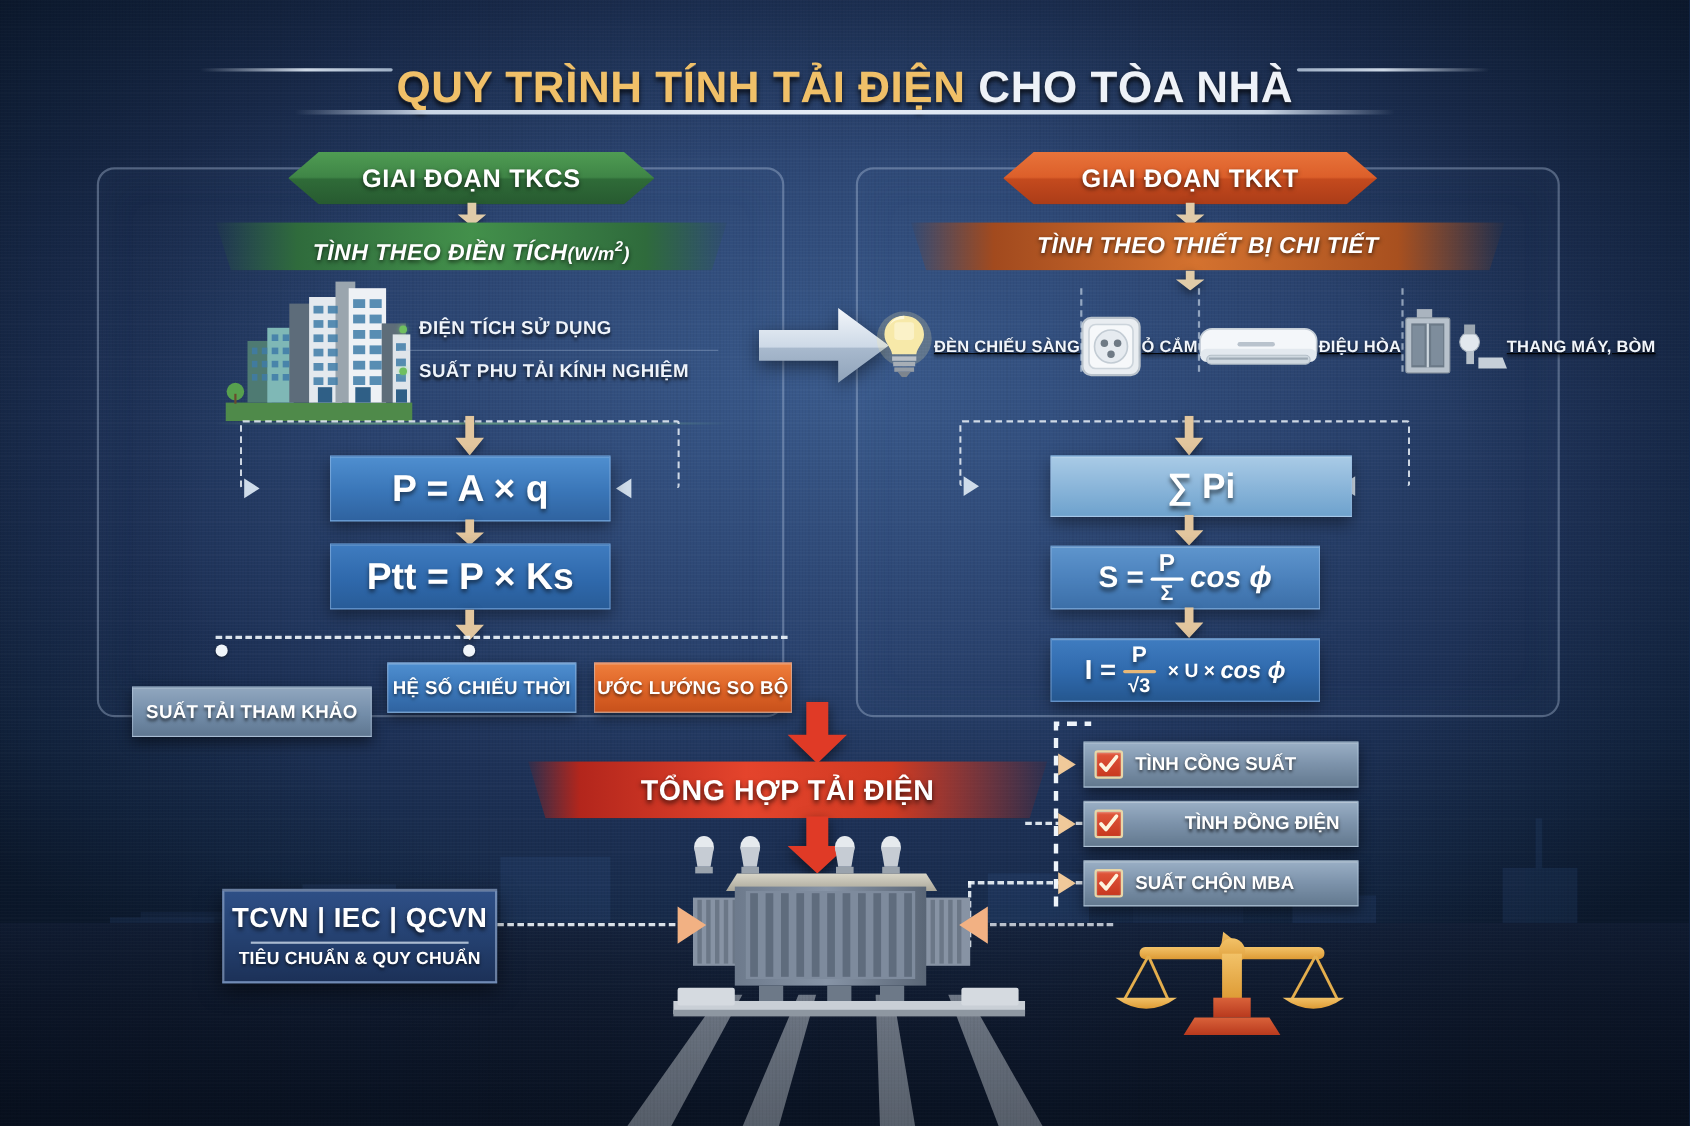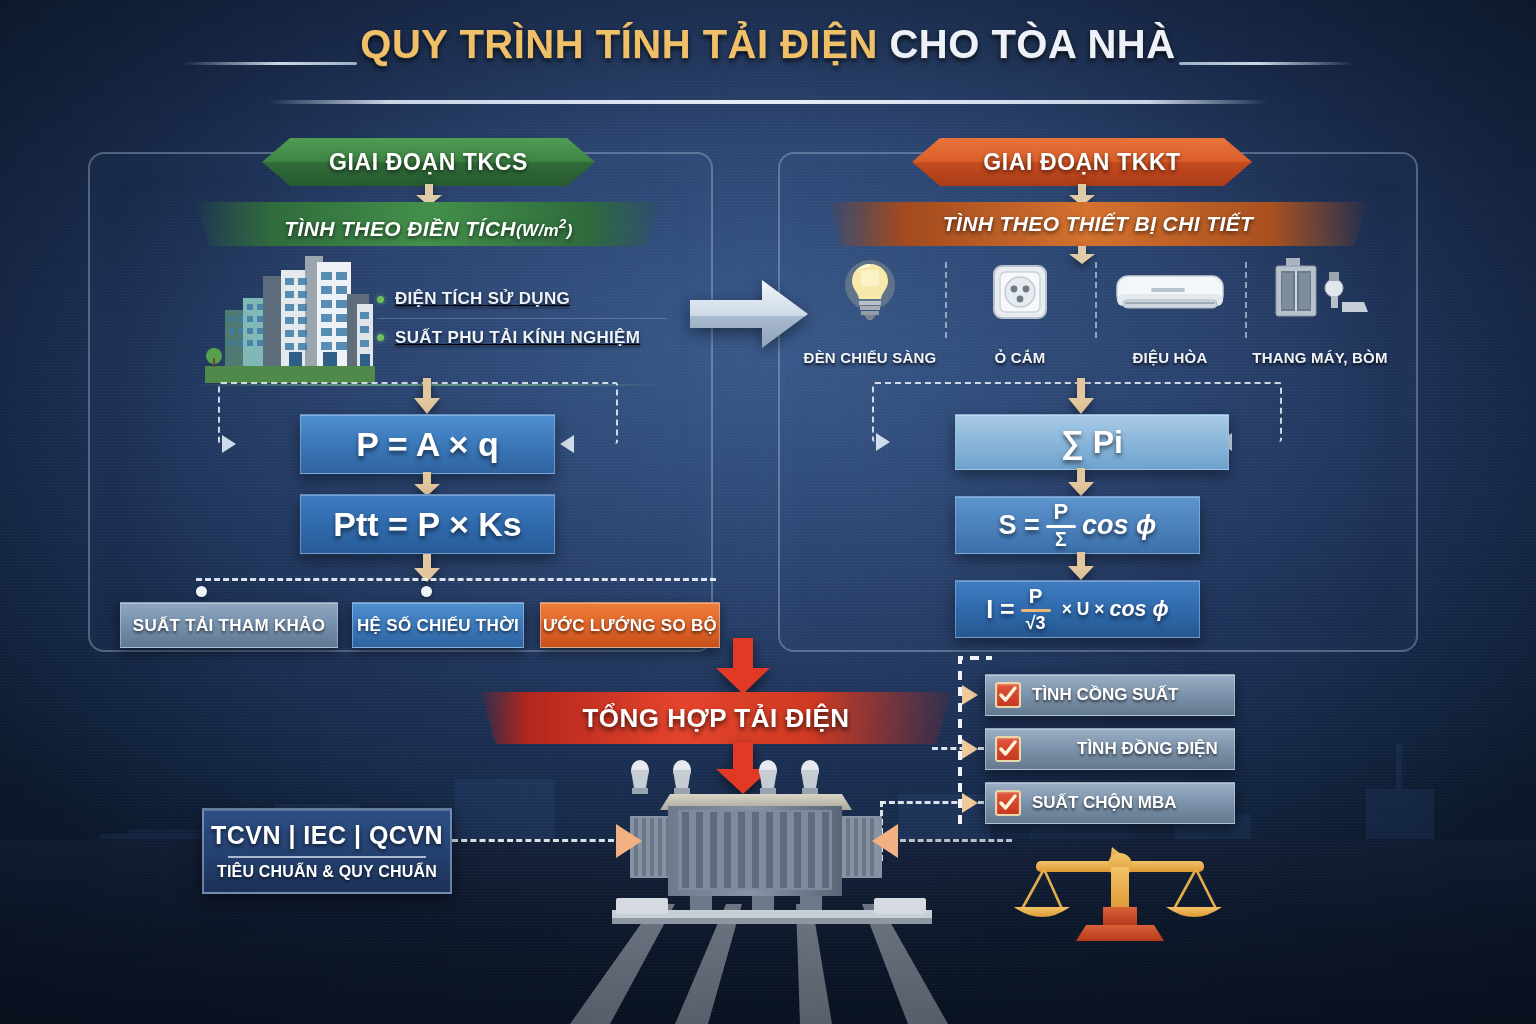--- a/index.html
+++ b/index.html
@@ -41,20 +41,21 @@
     position: absolute; left: 0; bottom: 0; width: 1536px; height: 185px;
     background: linear-gradient(180deg, #15233d 0%, #101b30 45%, #0b1526 100%);
   }
 
   
   #title-wrap { position: absolute; top: 22px; left: 0; width: 1536px; text-align: center; }
   #title {
     font-size: 40px; font-weight: 800; letter-spacing: .5px;
     text-shadow: 0 3px 5px rgba(0,0,0,.75), 0 1px 0 rgba(255,255,255,.25);
     white-space: nowrap;
+    margin-top: 36px;
   }
   #title .gold { color: #f0c068; }
   #title .white { color: #eef2f8; }
   .title-rule {
     position: absolute; top: 62px; height: 3px; width: 175px;
     background: linear-gradient(90deg, rgba(200,215,235,0) 0%, #cdd8e6 55%, #9fb0c6 100%);
     border-radius: 2px;
   }
   .title-rule.left  { left: 182px; }
   .title-rule.right { right: 182px; background: linear-gradient(270deg, rgba(200,215,235,0) 0%, #cdd8e6 55%, #9fb0c6 100%); }
@@ -107,41 +108,41 @@
   }
   #sub-tkkt {
     left: 828px; top: 202px; width: 540px;
     background: linear-gradient(90deg, rgba(70,44,28,.08) 0%, #a24a1e 14%, #d4722f 48%, #a8501f 82%, rgba(70,44,28,.08) 100%);
     clip-path: polygon(0 0, 100% 0, calc(100% - 14px) 100%, 14px 100%);
   }
   .sup { font-size: 13px; vertical-align: super; }
   .unit-small { font-size: 17px; }
 
   
-  #bullets { position: absolute; left: 377px; top: 280px; width: 290px; text-decoration: underline; }
+  #bullets { position: absolute; left: 363px; top: 280px; width: 290px; }
   .bullet-row {
     height: 38px; display: flex; align-items: center;
     color: #eef3fa; font-weight: 700; font-size: 17px; letter-spacing: .3px;
     text-shadow: 0 2px 3px rgba(0,0,0,.7);
   }
   .bullet-row + .bullet-row { border-top: 1px solid rgba(190,210,235,.28); }
   .dot { width: 7px; height: 7px; border-radius: 50%; background: #6fbf5f; margin-right: 11px; box-shadow: 0 0 5px rgba(120,220,120,.6); }
 
   
   #buildings { position: absolute; left: 205px; top: 248px; width: 170px; height: 135px; }
 
   
   #left-sep {
     position: absolute; left: 196px; top: 384px; width: 465px; height: 2px;
     background: linear-gradient(90deg, rgba(120,190,130,0) 0%, rgba(130,200,140,.55) 30%, rgba(130,200,140,.55) 70%, rgba(120,190,130,0) 100%);
   }
 
   
   #devices { position: absolute; left: 795px; top: 258px; width: 600px; height: 108px; display: flex; }
-  .device { flex: 1; display: flex; flex-direction: column; align-items: center; justify-content: space-between; position: relative; }
+  .device { flex: 1; display: flex; align-items: center; justify-content: space-between; position: relative; text-decoration: underline; }
   .device + .device::before {
     content: ""; position: absolute; left: 0; top: 4px; bottom: 28px; width: 0;
     border-left: 2px dashed rgba(215,228,242,.6);
   }
   .device-label {
     color: #f1f5fa; font-weight: 700; font-size: 15px; letter-spacing: .2px;
     text-shadow: 0 2px 3px rgba(0,0,0,.8); margin-top: 6px; white-space: nowrap;
   }
   .device-icon { height: 62px; display: flex; align-items: flex-end; }
 
@@ -199,21 +200,21 @@
 
   
   .rbtn {
     position: absolute; height: 46px; line-height: 46px; text-align: center;
     color: #fff; font-weight: 800; font-size: 17px; letter-spacing: .3px;
     border: 1px solid rgba(200,218,238,.45);
     box-shadow: 0 5px 12px rgba(0,0,0,.45), inset 0 1px 0 rgba(255,255,255,.3);
     text-shadow: 0 2px 3px rgba(0,0,0,.6);
   }
   #rb-1 { left: 120px; top: 602px; width: 218px; background: linear-gradient(180deg,#8aa2bb 0%,#6e87a4 55%,#5c7governed 100%); }
-  #rb-1 { background: linear-gradient(180deg,#91a7bf 0%,#738da9 55%,#5f7791 100%); }
+  #rb-1 { background: linear-gradient(180deg,#91a7bf 0%,#738da9 55%,#5f7791 100%); margin-top: 22px; }
   #rb-2 { left: 352px; top: 602px; width: 172px; background: linear-gradient(180deg,#4f8fd0 0%,#3a76b8 55%,#2f63a0 100%); }
   #rb-3 { left: 540px; top: 602px; width: 180px; background: linear-gradient(180deg,#ee7e3c 0%,#dd6326 55%,#c8511b 100%); }
 
   
   #big-arrow { position: absolute; left: 690px; top: 278px; width: 118px; height: 72px; filter: drop-shadow(0 5px 8px rgba(0,0,0,.45)); }
 
   
   #red-banner {
     position: absolute; left: 480px; top: 692px; width: 472px; height: 52px;
     background: linear-gradient(90deg, rgba(120,25,20,.15) 0%, #b3261c 10%, #e4442c 42%, #d03a22 70%, rgba(120,25,20,.15) 100%);

